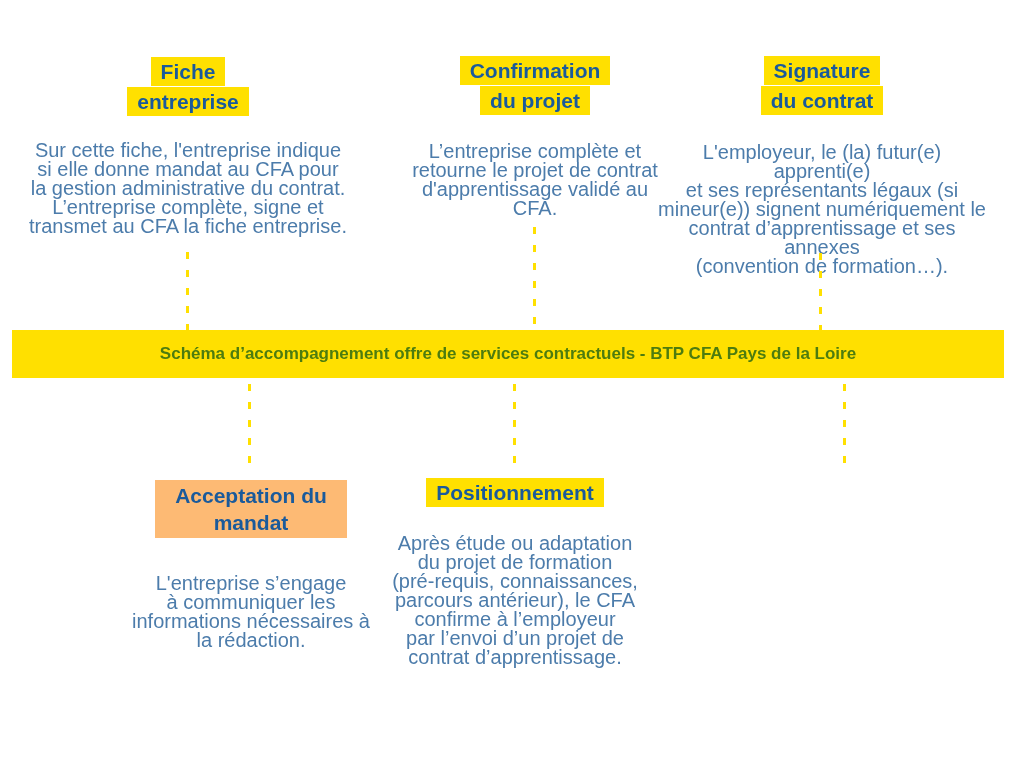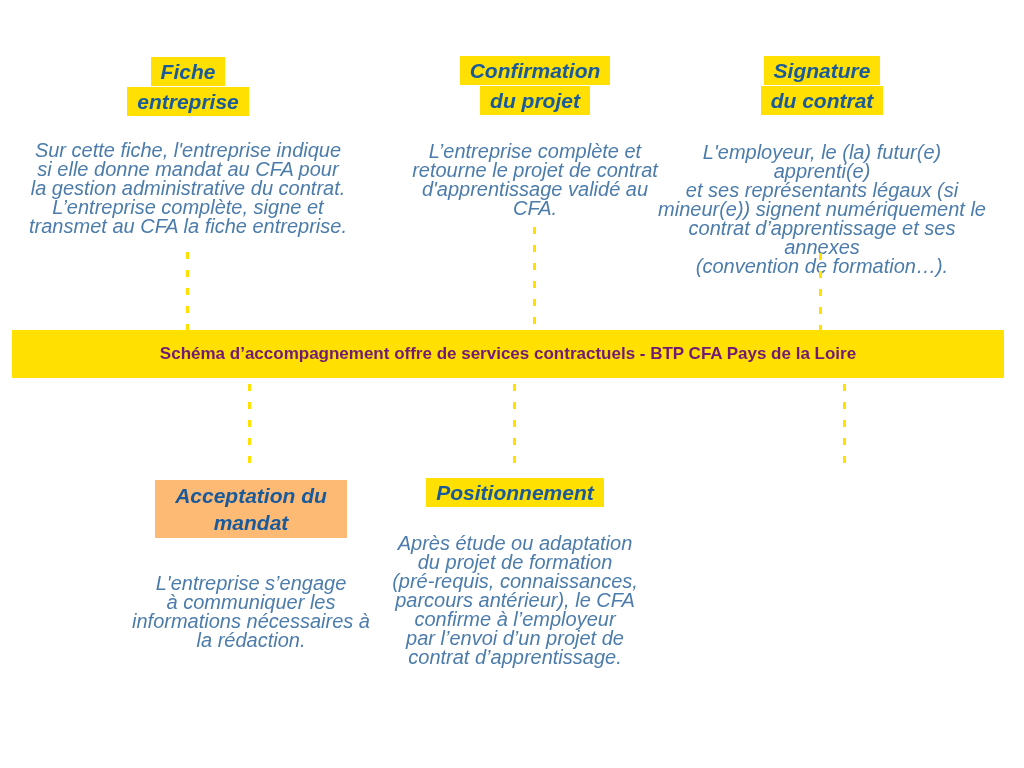--- a/index.html
+++ b/index.html
@@ -5,21 +5,21 @@
   html, body { margin: 0; padding: 0; }
   body {
     width: 1024px; height: 768px;
     background: #ffffff;
     font-family: "Liberation Sans", sans-serif;
     position: relative;
     overflow: hidden;
   }
   .canvas { position: absolute; left: 0; top: 0; width: 1024px; height: 768px; }
 
-  .step { position: absolute; text-align: center; font-style: italic; }
+  .step { position: absolute; text-align: center; }
   .step .title {
     margin: 0;
     font-size: 21px;
     font-weight: bold;
     line-height: 30px;
     color: #1A5A9B;
     white-space: pre-line;
   }
   .step .title .hl {
     background: #FFE000;
@@ -55,21 +55,21 @@
   .s5 { left: 365px; top: 478px; width: 300px; }
   .s5 .body { margin-top: 26px; }
   .s6 { left: 691px; top: 478px; width: 320px; }
   .s6 .body { margin-top: 24px; }
 
   .banner {
     position: absolute;
     left: 12px; top: 330px;
     width: 992px; height: 48px;
     background: #FFE000;
-    color: #701a75;
+    color: #4d7c0f;
     font-size: 17px;
     font-weight: bold;
     line-height: 48px;
     text-align: center;
   }
 
   .connector {
     position: absolute;
     width: 3px;
     background-image: repeating-linear-gradient(

